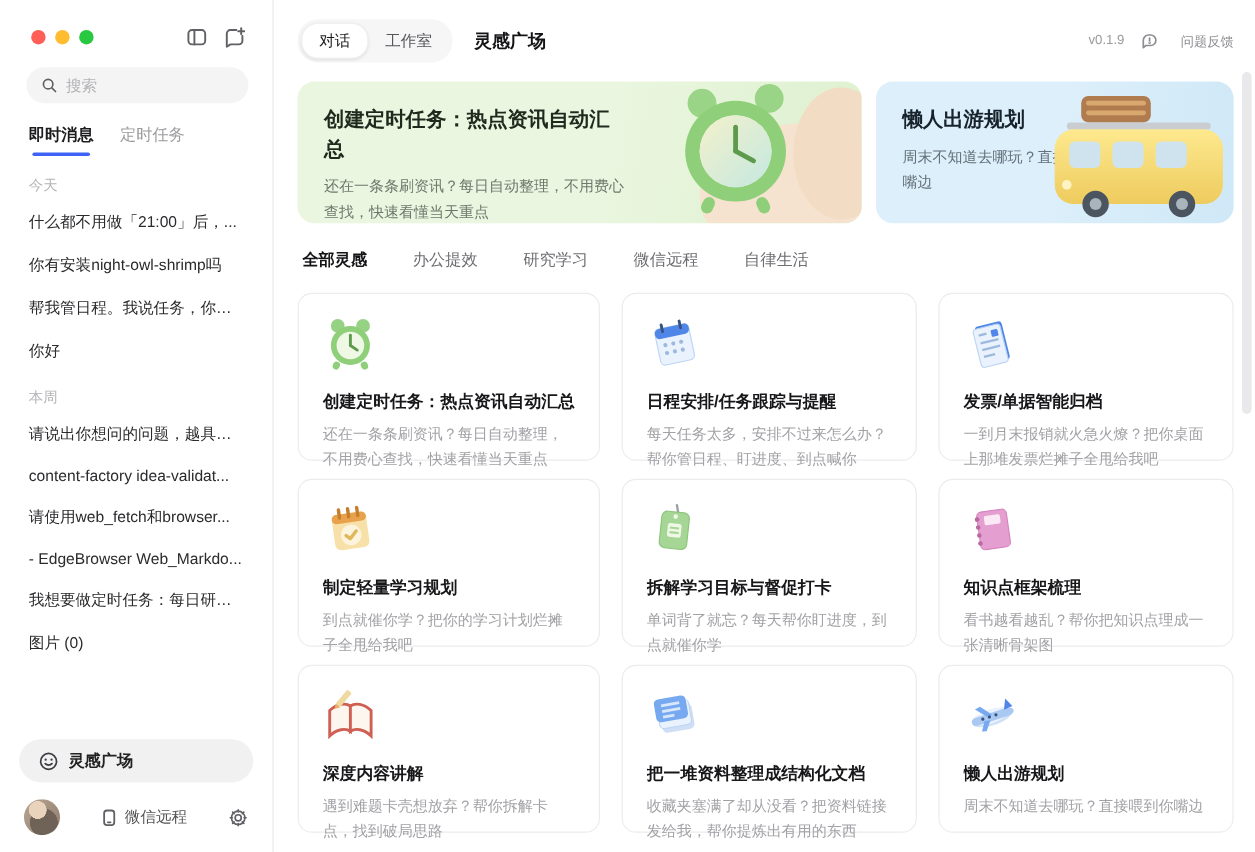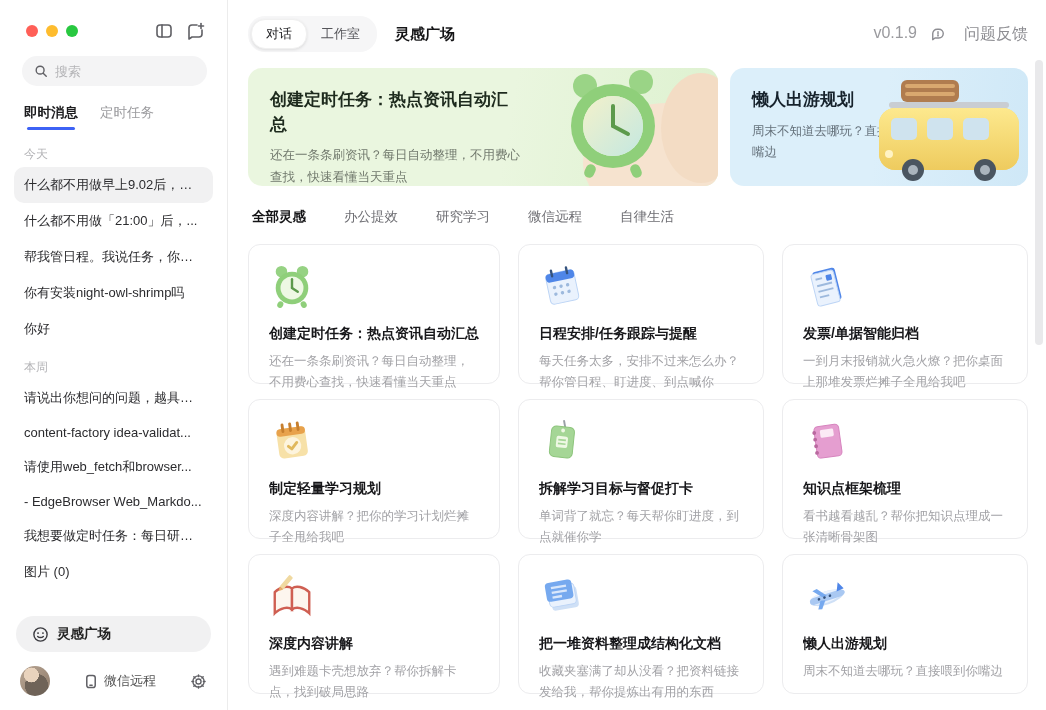--- a/index.html
+++ b/index.html
@@ -34,21 +34,21 @@
   .wechat { display:flex; align-items:center; gap:6px; margin:0 auto; font-size:13px; color:#555; cursor:pointer; }
   .gear-btn { cursor:pointer; display:flex; }
 
   
   .main { flex:1; position:relative; padding:16px 18px 0 20px; overflow:hidden; }
   .main-header { display:flex; align-items:center; }
   .seg { background:#f6f6f7; border-radius:17px; padding:3px; display:flex; align-items:center; }
   .seg-item { font-size:13px; color:#55555a; padding:5px 14px; border-radius:14px; cursor:pointer; }
   .seg-item.on { background:#fff; color:#1b1b1e; box-shadow:0 1px 3px rgba(0,0,0,.10); border:1px solid #f0f0f0; }
   .page-title { font-size:15px; font-weight:bold; color:#141416; margin-left:18px; cursor:pointer; }
-  .header-right { margin-left:auto; display:flex; align-items:flex-start; gap:14px; font-size:16px; color:#9a9a9e; }
+  .header-right { margin-left:auto; display:flex; align-items:center; gap:14px; font-size:11px; color:#9a9a9e; }
   .feedback { display:flex; align-items:center; gap:19px; cursor:pointer; color:#8d8d92; }
 
   .banners { display:flex; gap:12px; margin-top:16px; }
   .banner { border-radius:14px; height:118px; position:relative; overflow:hidden; padding:20px 22px; cursor:pointer; }
   .banner-green { width:470px; background:linear-gradient(100deg,#eaf6df 55%, #ddf1cf); }
   .banner-blue  { flex:1; background:linear-gradient(100deg,#dcefFA 50%, #cfe8f7); }
   .banner h3 { font-size:17px; color:#1d2a1d; line-height:1.45; width:250px; }
   .banner-blue h3 { width:200px; color:#16222c; }
   .banner p { font-size:12.5px; color:#70786c; line-height:1.7; margin-top:8px; width:250px; }
   .banner-blue p { width:185px; color:#64707a; }
@@ -105,24 +105,23 @@
       <input type="text" placeholder="搜索" style="">
     </div>
 
     <div class="side-tabs">
       <span class="side-tab active">即时消息</span>
       <span class="side-tab">定时任务</span>
     </div>
 
     <div class="chat-list">
       <div class="section-label">今天</div>
-      <div class="chat-item selected">什么都不用做早上9.02后，如...</div>
       <div class="chat-item">什么都不用做「21:00」后，...</div>
+      <div class="chat-item">你有安装night-owl-shrimp吗</div>
       <div class="chat-item">帮我管日程。我说任务，你需...</div>
-      <div class="chat-item">你有安装night-owl-shrimp吗</div>
       <div class="chat-item">你好</div>
       <div class="section-label">本周</div>
       <div class="chat-item">请说出你想问的问题，越具体...</div>
       <div class="chat-item">content-factory idea-validat...</div>
       <div class="chat-item">请使用web_fetch和browser...</div>
       <div class="chat-item">- EdgeBrowser Web_Markdo...</div>
       <div class="chat-item">我想要做定时任务：每日研究...</div>
       <div class="chat-item">图片 (0)</div>
     </div>
 
@@ -301,21 +300,21 @@
             <rect x="9" y="10" width="30" height="31" rx="5" fill="#f7e1a8"></rect>
             <rect x="9" y="10" width="30" height="8" rx="4" fill="#e8a24c"></rect>
             <line x1="16" y1="6" x2="16" y2="13" stroke="#c77f2e" stroke-width="3" stroke-linecap="round"></line>
             <line x1="24" y1="6" x2="24" y2="13" stroke="#c77f2e" stroke-width="3" stroke-linecap="round"></line>
             <line x1="32" y1="6" x2="32" y2="13" stroke="#c77f2e" stroke-width="3" stroke-linecap="round"></line>
             <circle cx="24" cy="29" r="9" fill="#fdf4dd"></circle>
             <path d="M19.5 29l3.2 3.2 6-6" fill="none" stroke="#e0b85c" stroke-width="3" stroke-linecap="round" stroke-linejoin="round"></path>
           </g>
         </svg>
         <h4>制定轻量学习规划</h4>
-        <p>深度内容讲解？把你的学习计划烂摊子全甩给我吧</p>
+        <p>到点就催你学？把你的学习计划烂摊子全甩给我吧</p>
       </div>
 
       <div class="card">
         <svg class="card-icon" viewBox="0 0 48 48">
           <g transform="rotate(6 24 24)">
             <line x1="24" y1="3" x2="26" y2="10" stroke="#9aa0a6" stroke-width="2" stroke-linecap="round"></line>
             <rect x="12" y="9" width="24" height="32" rx="5" fill="#a5d696"></rect>
             <rect x="12" y="9" width="24" height="32" rx="5" fill="none" stroke="#8cc47b"></rect>
             <circle cx="24" cy="13" r="2" fill="#eef8e4"></circle>
             <rect x="18" y="19" width="12" height="12" rx="2" fill="#eef8e4"></rect>

